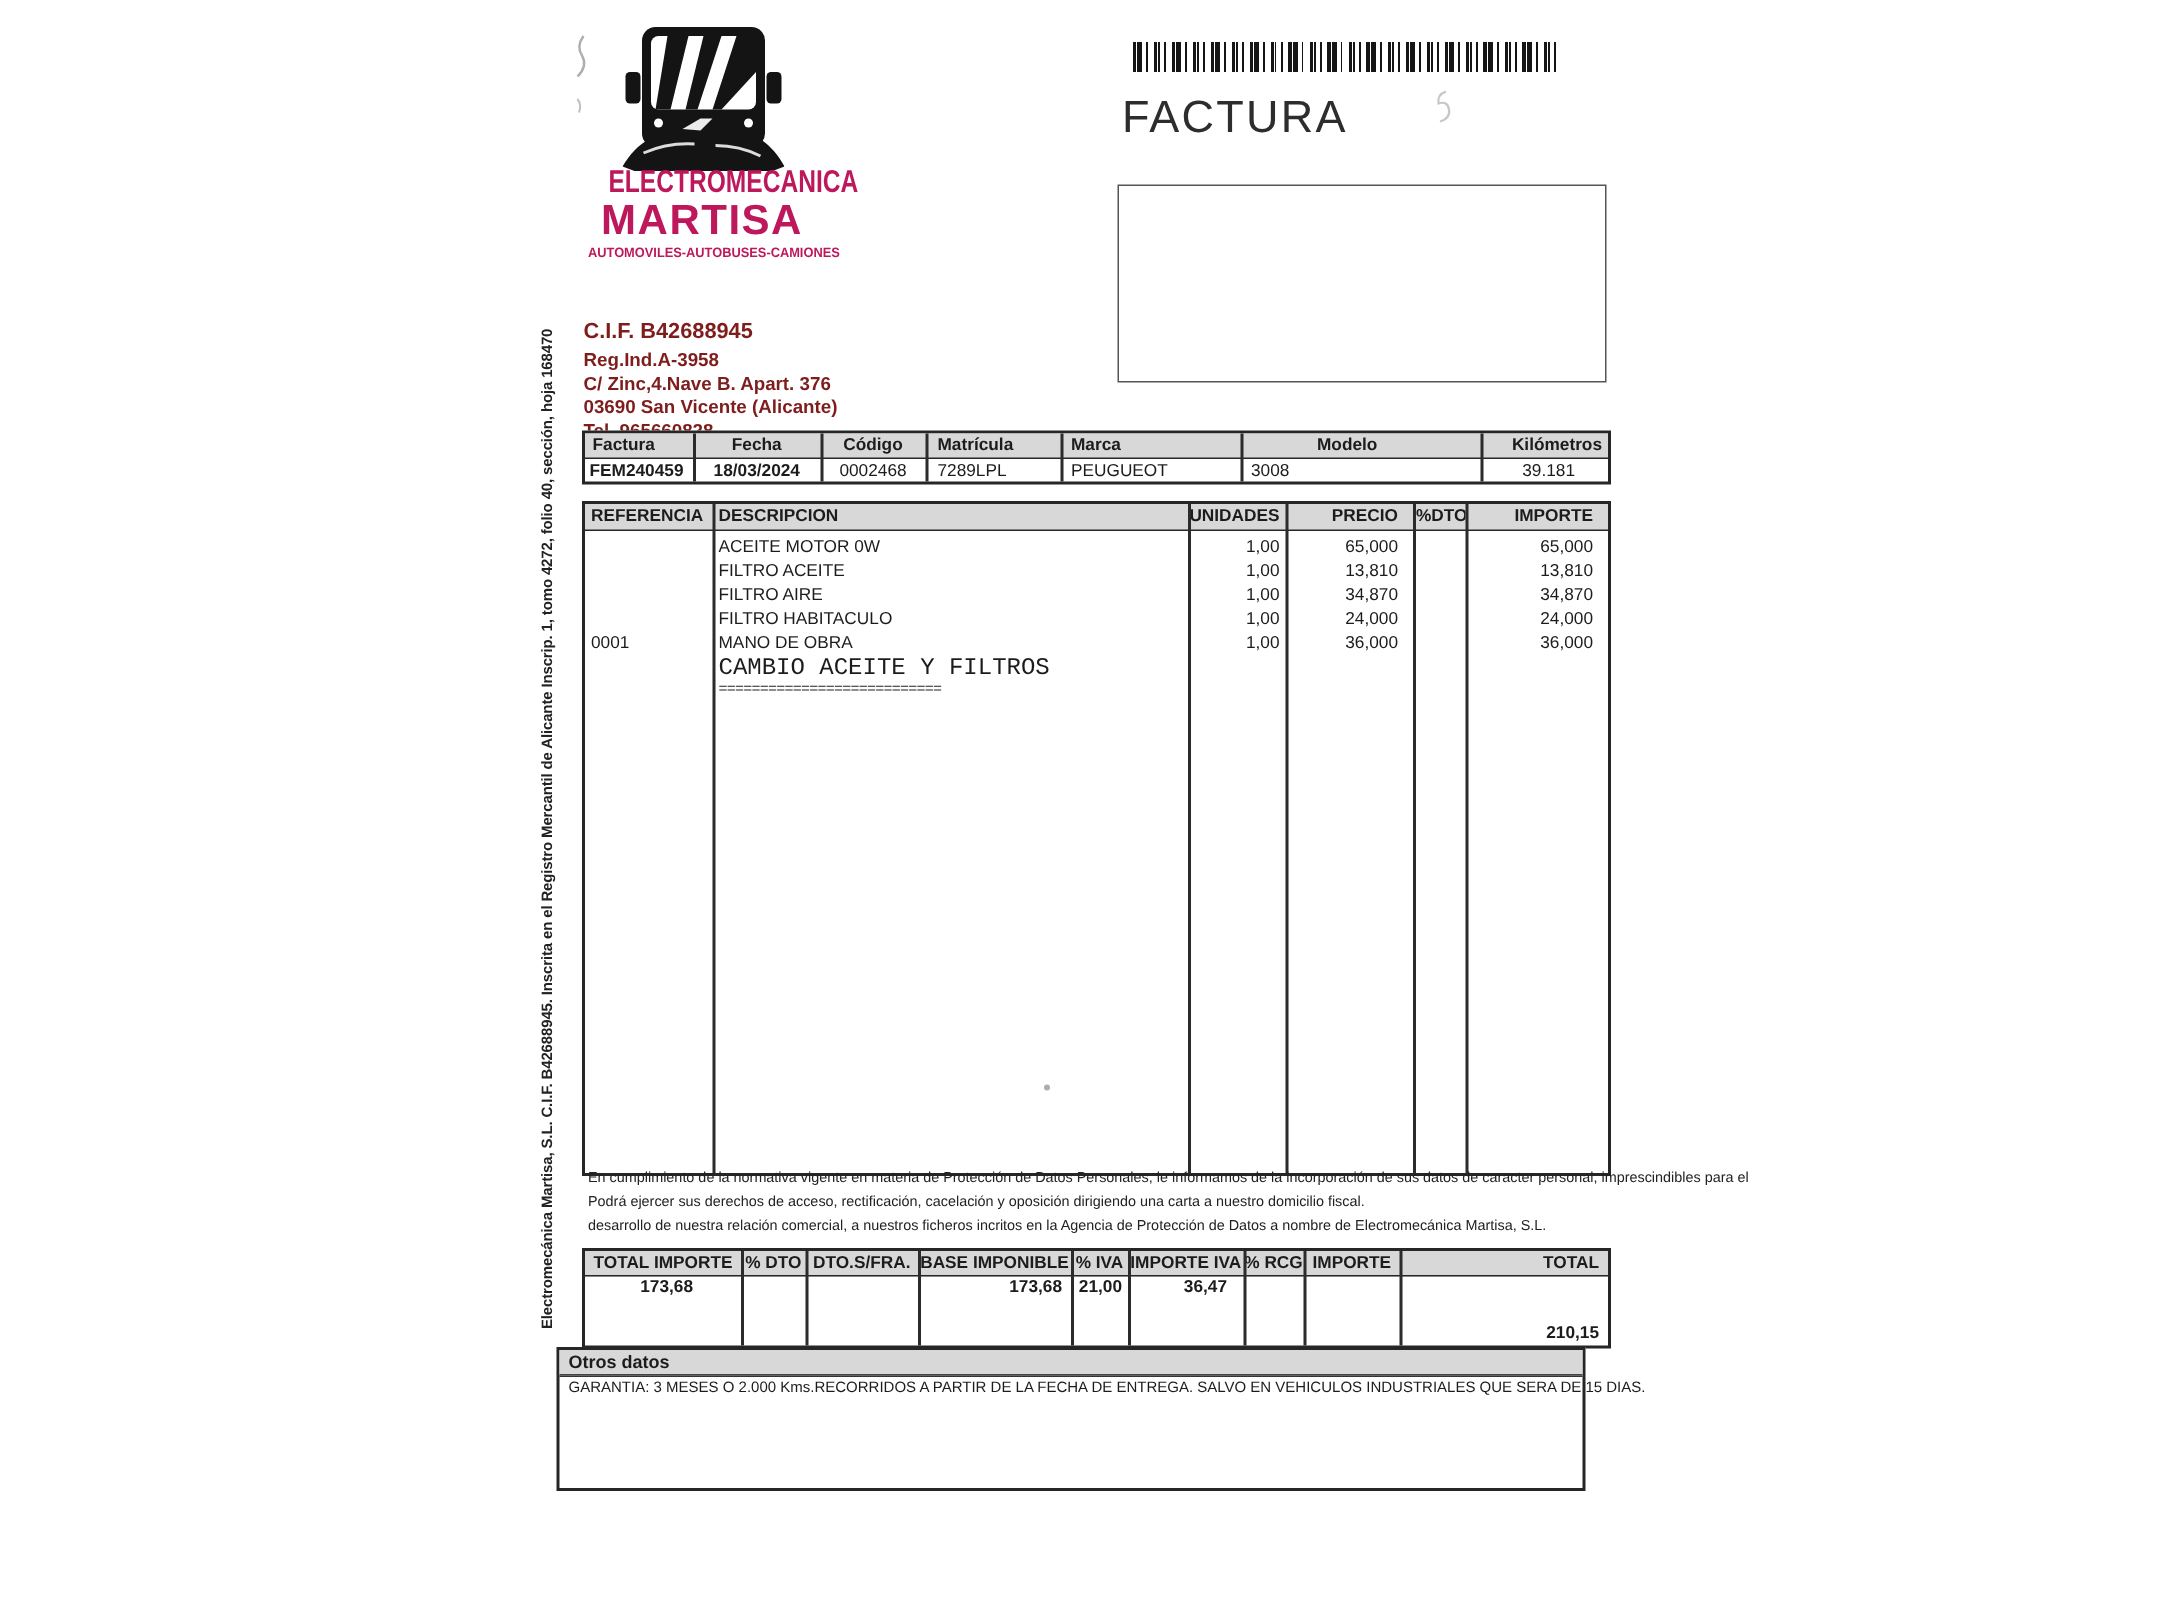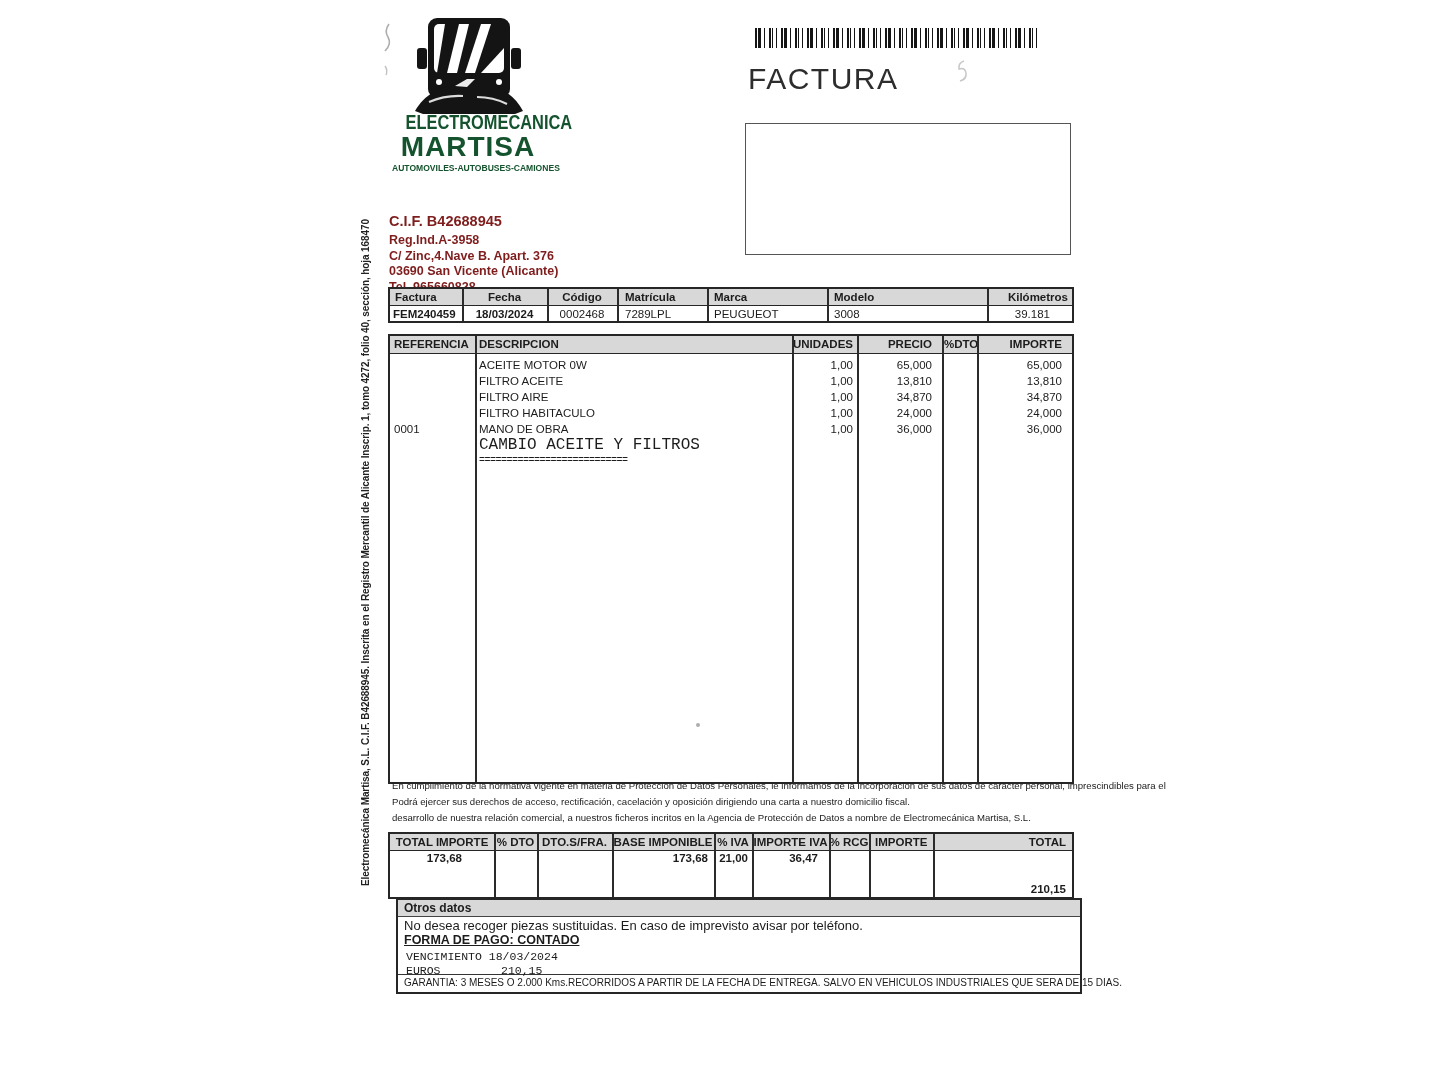--- a/index.html
+++ b/index.html
@@ -1,21 +1,21 @@
 <!DOCTYPE html>
 <html><head>
 <meta charset="utf-8">
 <style>
   html,body{margin:0;padding:0;background:#fff;}
   .page{position:relative;width:1440px;height:1080px;background:#fff;overflow:hidden;
         font-family:"Liberation Sans",sans-serif;color:#1c1c1c;}
   .abs{position:absolute;}
 
   
-  .logo-text{position:absolute;left:388px;top:110px;width:160px;text-align:center;color:#14532d;}
+  .logo-text{position:absolute;left:388px;top:110px;width:160px;text-align:center;color:#be185d;}
   .logo-name1{font-size:21px;font-weight:bold;transform:scaleX(0.78);transform-origin:center;white-space:nowrap;letter-spacing:0px;}
   .logo-name2{font-size:28px;font-weight:bold;letter-spacing:1px;margin-top:-3px;}
   .logo-tagline{font-size:9px;font-weight:bold;transform:scaleX(0.95);transform-origin:center;white-space:nowrap;margin-top:0px;}
 
   
   .company{position:absolute;left:389px;top:174px;font-weight:bold;color:#7f1d1d;margin-top:40px;}
   .company .cif{font-size:14.5px;margin-bottom:3px;}
   .company div{font-size:12.5px;line-height:15.8px;}
 
   
@@ -60,21 +60,21 @@
   .privacy div{margin-bottom:5px;white-space:nowrap;}
 
   
   .totals-table{left:388px;top:832px;width:682px;height:63px;}
   .totals-grid{grid-template-columns:104px 43px 75px 102px 38px 77px 40px 64px 139px;height:16px;align-items:center;}
   .totals-body{position:relative;height:45px;}
   .totals-body .val{position:absolute;top:1px;font-size:11.5px;font-weight:bold;text-align:right;}
   .totals-total{position:absolute;right:6px;bottom:1px;font-size:11.5px;font-weight:bold;}
 
   
-  .otros{left:396px;top:898px;width:682px;height:92px;}
+  .otros{left:371px;top:898px;width:682px;height:92px;}
   .otros-head{height:16px;line-height:16px;background:#d8d8d8;border-bottom:1px solid #444;
               font-weight:bold;font-size:12px;padding-left:6px;}
   .otros-body{position:relative;height:57px;}
   .otros-note{position:absolute;left:6px;top:1px;font-size:13px;}
   .otros-pay{position:absolute;left:6px;top:16px;font-size:12.5px;font-weight:bold;text-decoration:underline;}
   .otros-due{position:absolute;left:8px;top:33px;font-size:11.5px;}
   .otros-eur{position:absolute;left:8px;top:47px;font-size:11.5px;}
   .otros-eur .lbl{display:inline-block;width:95px;}
   .otros-war{height:17px;line-height:16px;border-top:1.2px solid #333;font-size:10px;padding-left:6px;white-space:nowrap;}
 
@@ -123,21 +123,21 @@
   <div class="doc-title">FACTURA</div>
   <div class="client-box"></div>
 
   <div class="tbl hdr-table">
     <div class="grid hdr-grid ghead">
       <div class="cell tl">Factura</div>
       <div class="cell tc">Fecha</div>
       <div class="cell tc">Código</div>
       <div class="cell tl" style="padding-left:8px;">Matrícula</div>
       <div class="cell tl" style="padding-left:7px;">Marca</div>
-      <div class="cell tl" style="padding-left:7px;">Modelo</div>
+      <div class="cell tl" style="padding-left:7px;margin-left:44px;">Modelo</div>
       <div class="cell tr4">Kilómetros</div>
     </div>
     <div class="grid hdr-grid">
       <div class="cell tl" style="font-weight:bold;padding-left:3px;">FEM240459</div>
       <div class="cell tc" style="font-weight:bold;">18/03/2024</div>
       <div class="cell tc">0002468</div>
       <div class="cell tl" style="padding-left:8px;">7289LPL</div>
       <div class="cell tl" style="padding-left:7px;">PEUGUEOT</div>
       <div class="cell tl" style="padding-left:7px;">3008</div>
       <div class="cell" style="padding-right:22px;text-align:right;">39.181</div>
@@ -254,28 +254,20 @@
     <div class="vline" style="left:222px;"></div>
     <div class="vline" style="left:324px;"></div>
     <div class="vline" style="left:362px;"></div>
     <div class="vline" style="left:439px;"></div>
     <div class="vline" style="left:479px;"></div>
     <div class="vline" style="left:543px;"></div>
   </div>
 
   <div class="tbl otros">
     <div class="otros-head">Otros datos</div>
-    <div class="otros-body">
-      <div class="otros-note">No desea recoger piezas sustituidas. En caso de imprevisto avisar por teléfono.</div>
-      <div class="otros-pay">FORMA DE PAGO: CONTADO</div>
-      <div class="otros-due mono">VENCIMIENTO 18/03/2024</div>
-      <div class="otros-eur mono">
-        <span class="lbl">EUROS</span><span>210,15</span>
-      </div>
-    </div>
     <div class="otros-war">GARANTIA: 3 MESES O 2.000 Kms.RECORRIDOS A PARTIR DE LA FECHA DE ENTREGA. SALVO EN VEHICULOS INDUSTRIALES QUE SERA DE 15 DIAS.</div>
   </div>
 
   <svg class="artifact" style="left:380px;top:22px;" width="16" height="60" viewBox="0 0 16 60">
     <path d="M9,2 q-5,7 -1,13 q4,7 -3,14" stroke="#8a8a8a" stroke-width="1.6" fill="none" opacity="0.7"></path>
     <path d="M5,44 q3,4 1,9" stroke="#9a9a9a" stroke-width="1.4" fill="none" opacity="0.6"></path>
   </svg>
   <svg class="artifact" style="left:952px;top:58px;" width="20" height="26" viewBox="0 0 20 26">
     <path d="M12,3 q-6,2 -5,8 q6,-2 7,4 q1,6 -6,8" stroke="#999" stroke-width="1.5" fill="none" opacity="0.55"></path>
   </svg>

